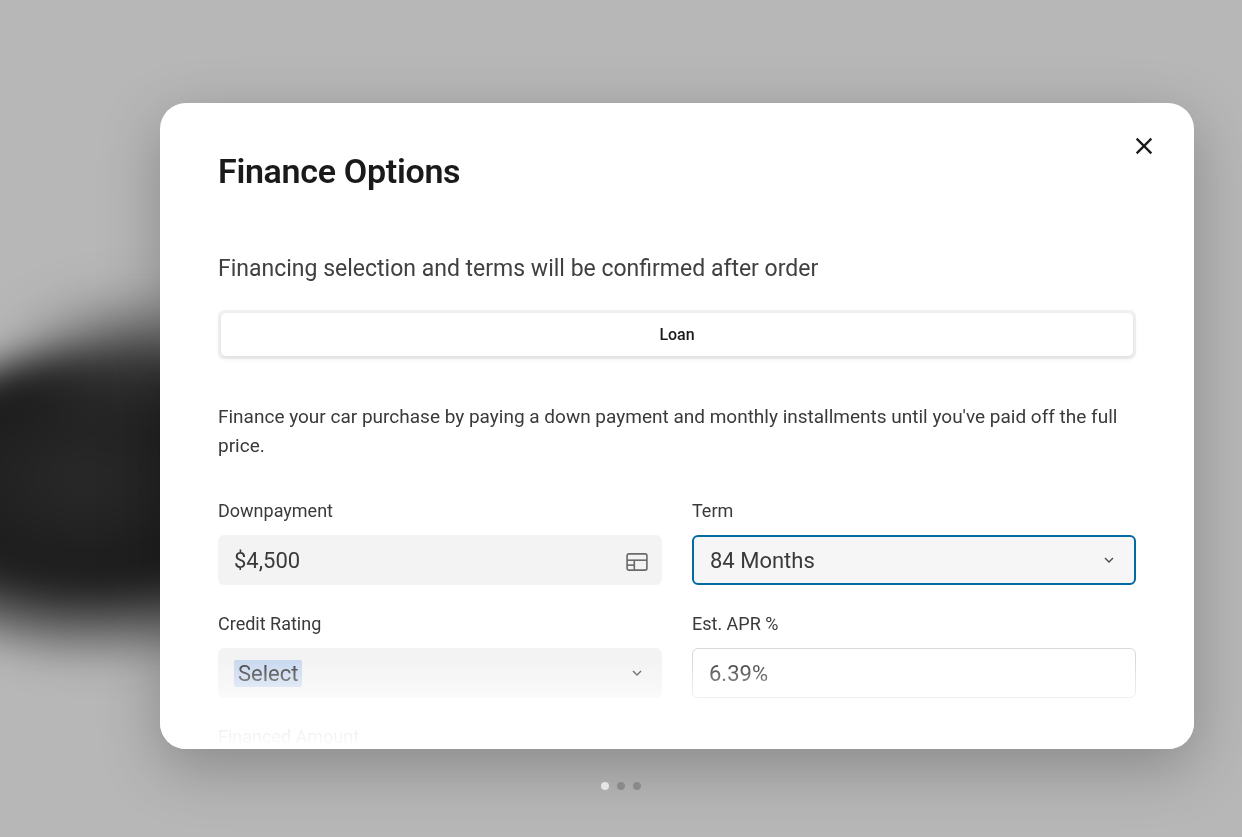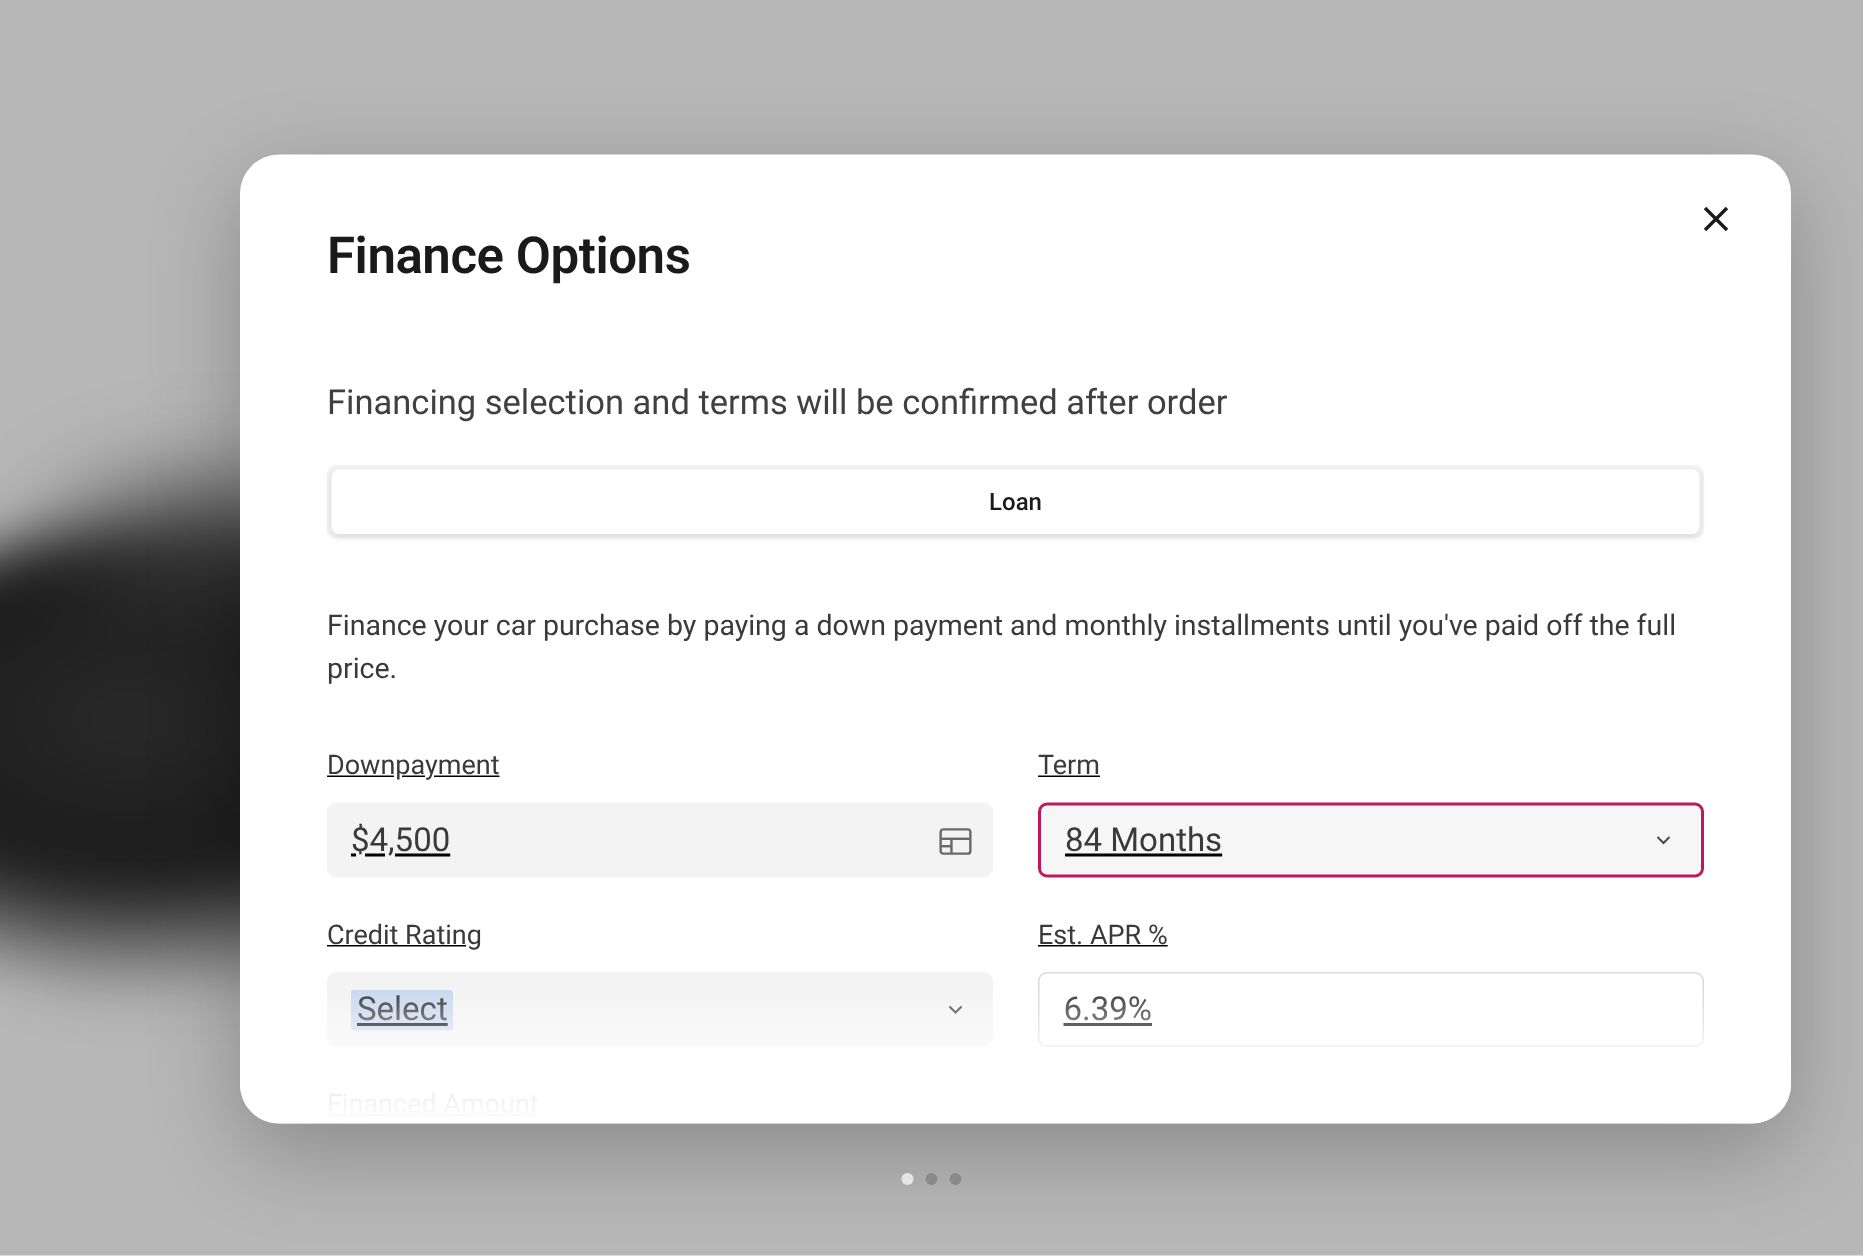--- a/index.html
+++ b/index.html
@@ -103,21 +103,20 @@
     font-size: 19px;
     color: #3a3a3a;
     line-height: 1.5;
     margin-bottom: 40px;
   }
 
   .form-row {
     display: flex;
     gap: 30px;
     margin-bottom: 28px;
-    text-decoration: underline;
   }
   .form-col { flex: 1; min-width: 0; }
 
   .field-label {
     font-size: 18px;
     color: #3a3a3a;
     margin-bottom: 14px;
     display: block;
   }
 
@@ -127,21 +126,21 @@
     height: 50px;
     border-radius: 6px;
     display: flex;
     align-items: center;
     padding: 0 16px;
     font-size: 22px;
     color: #3a3a3a;
   }
   .field-box.filled { background: #f3f3f3; }
   .field-box.outlined { background: #fff; border: 1px solid #d9d9d9; }
-  .field-box.dark-outline { background: #f6f6f6; border: 2px solid #be185d; }
+  .field-box.dark-outline { background: #f6f6f6; border: 2px solid #0369a1; }
 
   .chevron {
     position: absolute;
     right: 16px;
     top: 50%;
     transform: translateY(-50%);
     width: 18px; height: 18px;
     display: flex; align-items: center; justify-content: center;
   }
   .chevron svg { width: 16px; height: 16px; stroke: #4a4a4a; stroke-width: 2; fill: none; }

